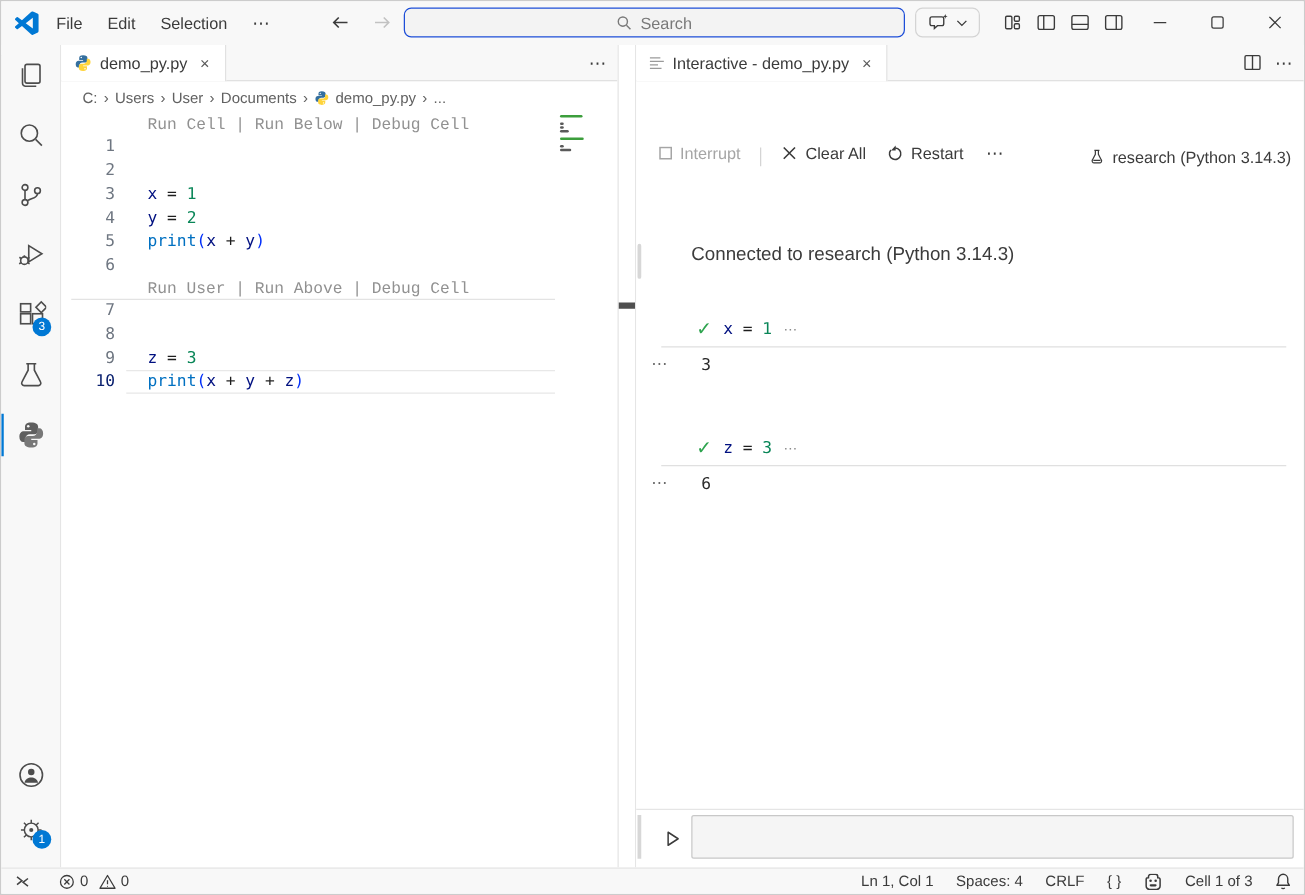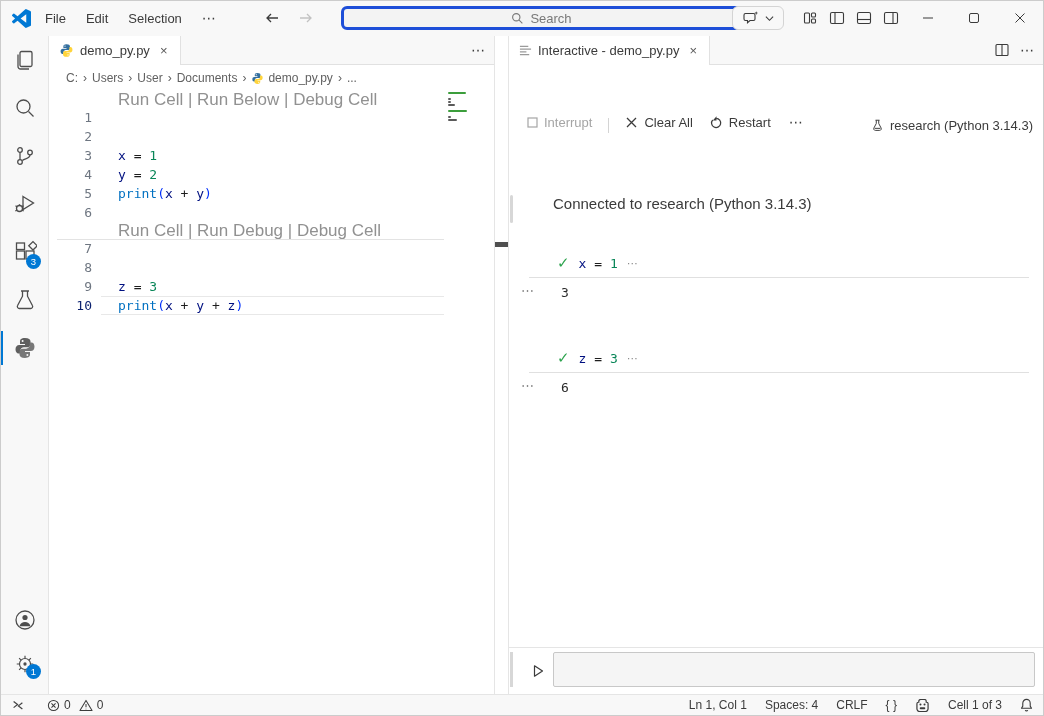--- a/index.html
+++ b/index.html
@@ -11,22 +11,22 @@
   }
   svg { display:block; }
 
   
   .titlebar { position:absolute; top:0; left:0; right:0; height:44px; background:#f8f8f8; border-bottom:1px solid #e5e5e5; }
   .tb-logo { position:absolute; left:11px; top:8px; width:19px; height:19px; }
   .menus { position:absolute; left:34px; top:0; height:34px; display:flex; align-items:center; }
   .menu-item { padding:4px 10px; font-size:13px; color:#3b3b3b; border-radius:5px; cursor:default; }
   .nav-arrows { position:absolute; left:260px; top:0; height:34px; display:flex; align-items:center; gap:12px; }
   .nav-btn { width:22px; height:22px; display:flex; align-items:center; justify-content:center; }
-  .search-pill { position:absolute; left:322px; top:5px; width:401px; height:24px; background:#f3f3f3; border:3px solid #1d4ed8; border-radius:6px;
-    display:flex; align-items:center; justify-content:center; gap:6px; font-size:13px; color:#797979;margin-left:18px; }
+  .search-pill { position:absolute; left:322px; top:5px; width:401px; height:24px; background:#f3f3f3; border:1px solid #1d4ed8; border-radius:6px;
+    display:flex; align-items:center; justify-content:center; gap:6px; font-size:13px; color:#797979; }
   .copilot-pill { position:absolute; left:731px; top:5px; width:52px; height:24px; border:1px solid #d4d4d4; border-radius:6px; background:#f8f8f8;
     display:flex; align-items:center; justify-content:center; gap:6px; }
   .layout-icons { position:absolute; right:144px; top:0; height:34px; display:flex; align-items:center; gap:11px; }
   .win-controls { position:absolute; right:0; top:0; height:34px; display:flex; }
   .win-btn { width:46px; height:34px; display:flex; align-items:center; justify-content:center; }
 
   
   .main { position:absolute; top:35px; bottom:21px; left:0; right:0; }
 
   
@@ -47,21 +47,21 @@
   .tab-close { color:#5a5a5a; font-size:13px; width:16px; height:16px; display:flex; align-items:center; justify-content:center; border-radius:4px; }
   .tab-actions { position:absolute; right:8px; top:0; height:28px; display:flex; align-items:center; gap:10px; color:#3b3b3b; }
   .more-dots { font-size:14px; letter-spacing:1px; color:#3b3b3b; }
 
   .breadcrumb { height:26px; display:flex; align-items:center; padding-left:17px; font-size:12px; color:#616161; gap:3px; background:#fff; }
   .bc-sep { color:#616161; font-size:12px; padding:0 2px; }
   .bc-item { display:flex; align-items:center; gap:4px; }
 
   .code-area { position:relative; height:570px; font-family:"DejaVu Sans Mono", monospace; font-size:13px; }
   .code-row { display:flex; height:19px; line-height:19px; white-space:pre; }
-  .codelens-row { height:17px; line-height:17px; padding-left:69px; font-family:Liberation Sans, sans-serif; font-size:17px; color:#919191; }
+  .codelens-row { height:17px; line-height:17px; padding-left:69px; font-family:Liberation Mono, monospace; font-size:13px; color:#919191; }
   .ln { width:43px; text-align:right; color:#6e7681; flex:none; }
   .ln.active { color:#0b216f; }
   .ltext { padding-left:26px; color:#1e1e1e; }
   .tk-comment{ color:#008000; } .tk-var{ color:#001080; } .tk-num{ color:#098658; }
   .tk-fn{ color:#0070c1; } .tk-paren{ color:#0431fa; } .tk-plain{ color:#1e1e1e; }
   .cell-sep { position:absolute; left:8px; width:387px; height:1px; background:#e3e3e3; }
   .cur-line-box { position:absolute; left:52px; width:343px; height:19px; border-top:1px solid #e8e8e8; border-bottom:1px solid #e8e8e8; }
   .minimap { position:absolute; right:26px; top:1px; width:20px; }
   .mm-mark { height:2px; margin-bottom:1px; border-radius:1px; }
 
@@ -315,21 +315,21 @@
         <div class="cur-line-box" id="cur-line-box" style="top: 205px;"></div>
         <div class="cell-sep" id="cell-sep" style="top: 148px;"></div>
         <div id="code-lines">
             <div class="codelens-row">Run Cell | Run Below | Debug Cell</div>
             <div class="code-row"><span class="ln">1</span></div>
             <div class="code-row"><span class="ln">2</span><span class="ltext"></span></div>
             <div class="code-row"><span class="ln">3</span><span class="ltext"><span class="tk-var">x</span><span class="tk-plain"> = </span><span class="tk-num">1</span></span></div>
             <div class="code-row"><span class="ln">4</span><span class="ltext"><span class="tk-var">y</span><span class="tk-plain"> = </span><span class="tk-num">2</span></span></div>
             <div class="code-row"><span class="ln">5</span><span class="ltext"><span class="tk-fn">print</span><span class="tk-paren">(</span><span class="tk-var">x</span><span class="tk-plain"> + </span><span class="tk-var">y</span><span class="tk-paren">)</span></span></div>
             <div class="code-row"><span class="ln">6</span><span class="ltext"></span></div>
-            <div class="codelens-row">Run Cell | Run Debug | Debug Cell</div>
+            <div class="codelens-row">Run User | Run Above | Debug Cell</div>
             <div class="code-row"><span class="ln">7</span></div>
             <div class="code-row"><span class="ln">8</span><span class="ltext"></span></div>
             <div class="code-row"><span class="ln">9</span><span class="ltext"><span class="tk-var">z</span><span class="tk-plain"> = </span><span class="tk-num">3</span></span></div>
             <div class="code-row"><span class="ln active">10</span><span class="ltext"><span class="tk-fn">print</span><span class="tk-paren">(</span><span class="tk-var">x</span><span class="tk-plain"> + </span><span class="tk-var">y</span><span class="tk-plain"> + </span><span class="tk-var">z</span><span class="tk-paren">)</span></span></div>
           </div>
         <div class="minimap" id="minimap">
             <div class="mm-mark" style="width: 17.6px; background: rgb(60, 158, 60);"></div>
             <div class="mm-mark" style="width: 0px; background: transparent;"></div>
             <div class="mm-mark" style="width: 2.75px; background: rgb(90, 90, 90);"></div>
             <div class="mm-mark" style="width: 2.75px; background: rgb(90, 90, 90);"></div>

